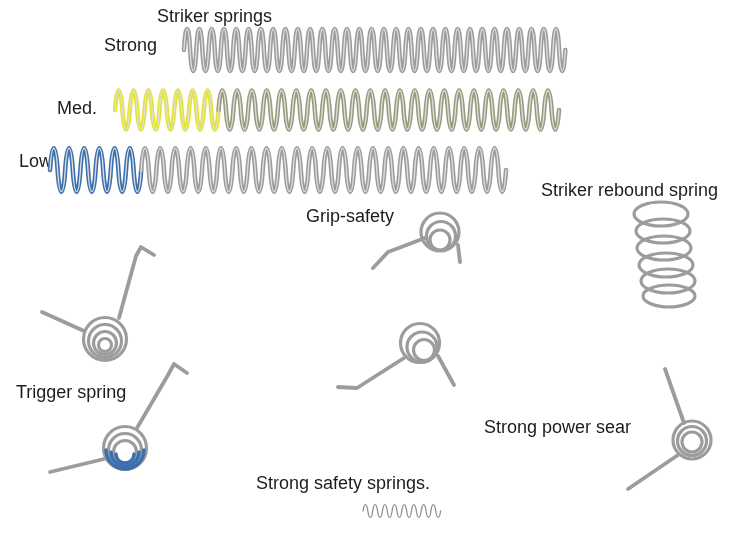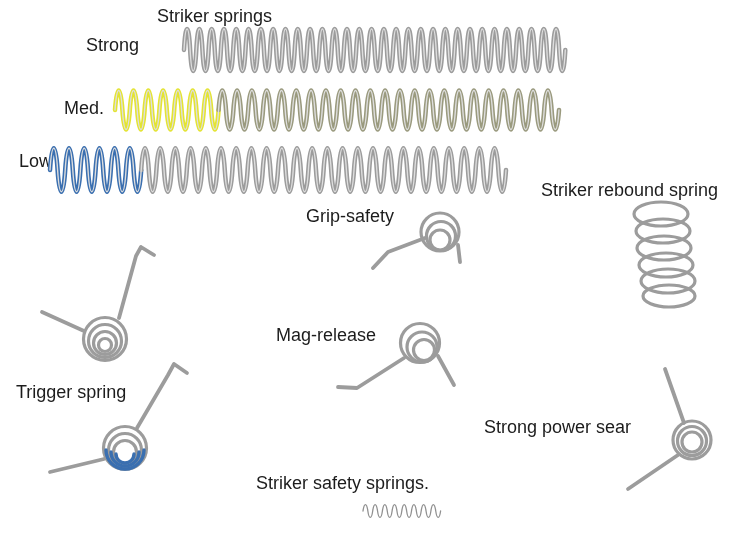--- a/index.html
+++ b/index.html
@@ -24,29 +24,28 @@
   .leg{fill:none;stroke-width:3.8;stroke-linecap:round;stroke-linejoin:round;}
   .tinycoil{fill:none;stroke-width:1.3;stroke-linecap:round;}
   .bluearc{fill:none;stroke-width:3.4;stroke-linecap:round;}
 </style>
 </head>
 <body>
 
 <div class="canvas">
 
   <div class="label" style="left:157px;top:6px">Striker springs</div>
-  <div class="label" style="left:86px;top:35px">Strong</div>
-  <div class="label" style="left:64px;top:98px">Med.</div>
+  <div class="label" style="left:104px;top:35px">Strong</div>
+  <div class="label" style="left:57px;top:98px">Med.</div>
   <div class="label" style="left:19px;top:151px">Low</div>
   <div class="label" style="left:306px;top:206px">Grip-safety</div>
   <div class="label" style="left:541px;top:180px">Striker rebound spring</div>
-  <div class="label" style="left:276px;top:325px">Mag-release</div>
   <div class="label" style="left:16px;top:382px">Trigger spring</div>
   <div class="label" style="left:484px;top:417px">Strong power sear</div>
-  <div class="label" style="left:256px;top:473px">Striker safety springs.</div>
+  <div class="label" style="left:256px;top:473px">Strong safety springs.</div>
 
   <svg width="750" height="550" viewBox="0 0 750 550">
 
     <g>
       <path class="coil" stroke="#9c9c9c" d="M 184 50 c 1.476 -28 4.674 -28 6.15 0 c 1.476 28 4.674 28 6.15 0 c 1.476 -28 4.674 -28 6.15 0 c 1.476 28 4.674 28 6.15 0 c 1.476 -28 4.674 -28 6.15 0 c 1.476 28 4.674 28 6.15 0 c 1.476 -28 4.674 -28 6.15 0 c 1.476 28 4.674 28 6.15 0 c 1.476 -28 4.674 -28 6.15 0 c 1.476 28 4.674 28 6.15 0 c 1.476 -28 4.674 -28 6.15 0 c 1.476 28 4.674 28 6.15 0 c 1.476 -28 4.674 -28 6.15 0 c 1.476 28 4.674 28 6.15 0 c 1.476 -28 4.674 -28 6.15 0 c 1.476 28 4.674 28 6.15 0 c 1.476 -28 4.674 -28 6.15 0 c 1.476 28 4.674 28 6.15 0 c 1.476 -28 4.674 -28 6.15 0 c 1.476 28 4.674 28 6.15 0 c 1.476 -28 4.674 -28 6.15 0 c 1.476 28 4.674 28 6.15 0 c 1.476 -28 4.674 -28 6.15 0 c 1.476 28 4.674 28 6.15 0 c 1.476 -28 4.674 -28 6.15 0 c 1.476 28 4.674 28 6.15 0 c 1.476 -28 4.674 -28 6.15 0 c 1.476 28 4.674 28 6.15 0 c 1.476 -28 4.674 -28 6.15 0 c 1.476 28 4.674 28 6.15 0 c 1.476 -28 4.674 -28 6.15 0 c 1.476 28 4.674 28 6.15 0 c 1.476 -28 4.674 -28 6.15 0 c 1.476 28 4.674 28 6.15 0 c 1.476 -28 4.674 -28 6.15 0 c 1.476 28 4.674 28 6.15 0 c 1.476 -28 4.674 -28 6.15 0 c 1.476 28 4.674 28 6.15 0 c 1.476 -28 4.674 -28 6.15 0 c 1.476 28 4.674 28 6.15 0 c 1.476 -28 4.674 -28 6.15 0 c 1.476 28 4.674 28 6.15 0 c 1.476 -28 4.674 -28 6.15 0 c 1.476 28 4.674 28 6.15 0 c 1.476 -28 4.674 -28 6.15 0 c 1.476 28 4.674 28 6.15 0 c 1.476 -28 4.674 -28 6.15 0 c 1.476 28 4.674 28 6.15 0 c 1.476 -28 4.674 -28 6.15 0 c 1.476 28 4.674 28 6.15 0 c 1.476 -28 4.674 -28 6.15 0 c 1.476 28 4.674 28 6.15 0 c 1.476 -28 4.674 -28 6.15 0 c 1.476 28 4.674 28 6.15 0 c 1.476 -28 4.674 -28 6.15 0 c 1.476 28 4.674 28 6.15 0 c 1.476 -28 4.674 -28 6.15 0 c 1.476 28 4.674 28 6.15 0 c 1.476 -28 4.674 -28 6.15 0 c 1.476 28 4.674 28 6.15 0 c 1.476 -28 4.674 -28 6.15 0 c 1.476 28 4.674 28 6.15 0"></path>
       <path class="coil-hi" stroke="#dedede" d="M 184 50 c 1.476 -28 4.674 -28 6.15 0 c 1.476 28 4.674 28 6.15 0 c 1.476 -28 4.674 -28 6.15 0 c 1.476 28 4.674 28 6.15 0 c 1.476 -28 4.674 -28 6.15 0 c 1.476 28 4.674 28 6.15 0 c 1.476 -28 4.674 -28 6.15 0 c 1.476 28 4.674 28 6.15 0 c 1.476 -28 4.674 -28 6.15 0 c 1.476 28 4.674 28 6.15 0 c 1.476 -28 4.674 -28 6.15 0 c 1.476 28 4.674 28 6.15 0 c 1.476 -28 4.674 -28 6.15 0 c 1.476 28 4.674 28 6.15 0 c 1.476 -28 4.674 -28 6.15 0 c 1.476 28 4.674 28 6.15 0 c 1.476 -28 4.674 -28 6.15 0 c 1.476 28 4.674 28 6.15 0 c 1.476 -28 4.674 -28 6.15 0 c 1.476 28 4.674 28 6.15 0 c 1.476 -28 4.674 -28 6.15 0 c 1.476 28 4.674 28 6.15 0 c 1.476 -28 4.674 -28 6.15 0 c 1.476 28 4.674 28 6.15 0 c 1.476 -28 4.674 -28 6.15 0 c 1.476 28 4.674 28 6.15 0 c 1.476 -28 4.674 -28 6.15 0 c 1.476 28 4.674 28 6.15 0 c 1.476 -28 4.674 -28 6.15 0 c 1.476 28 4.674 28 6.15 0 c 1.476 -28 4.674 -28 6.15 0 c 1.476 28 4.674 28 6.15 0 c 1.476 -28 4.674 -28 6.15 0 c 1.476 28 4.674 28 6.15 0 c 1.476 -28 4.674 -28 6.15 0 c 1.476 28 4.674 28 6.15 0 c 1.476 -28 4.674 -28 6.15 0 c 1.476 28 4.674 28 6.15 0 c 1.476 -28 4.674 -28 6.15 0 c 1.476 28 4.674 28 6.15 0 c 1.476 -28 4.674 -28 6.15 0 c 1.476 28 4.674 28 6.15 0 c 1.476 -28 4.674 -28 6.15 0 c 1.476 28 4.674 28 6.15 0 c 1.476 -28 4.674 -28 6.15 0 c 1.476 28 4.674 28 6.15 0 c 1.476 -28 4.674 -28 6.15 0 c 1.476 28 4.674 28 6.15 0 c 1.476 -28 4.674 -28 6.15 0 c 1.476 28 4.674 28 6.15 0 c 1.476 -28 4.674 -28 6.15 0 c 1.476 28 4.674 28 6.15 0 c 1.476 -28 4.674 -28 6.15 0 c 1.476 28 4.674 28 6.15 0 c 1.476 -28 4.674 -28 6.15 0 c 1.476 28 4.674 28 6.15 0 c 1.476 -28 4.674 -28 6.15 0 c 1.476 28 4.674 28 6.15 0 c 1.476 -28 4.674 -28 6.15 0 c 1.476 28 4.674 28 6.15 0 c 1.476 -28 4.674 -28 6.15 0 c 1.476 28 4.674 28 6.15 0"></path>
     </g>
 
     <g>
       <path class="coil" stroke="#e4e432" d="M 115 110 c 1.776 -26 5.6240000000000006 -26 7.4 0 c 1.776 26 5.6240000000000006 26 7.4 0 c 1.776 -26 5.6240000000000006 -26 7.4 0 c 1.776 26 5.6240000000000006 26 7.4 0 c 1.776 -26 5.6240000000000006 -26 7.4 0 c 1.776 26 5.6240000000000006 26 7.4 0 c 1.776 -26 5.6240000000000006 -26 7.4 0 c 1.776 26 5.6240000000000006 26 7.4 0 c 1.776 -26 5.6240000000000006 -26 7.4 0 c 1.776 26 5.6240000000000006 26 7.4 0 c 1.776 -26 5.6240000000000006 -26 7.4 0 c 1.776 26 5.6240000000000006 26 7.4 0 c 1.776 -26 5.6240000000000006 -26 7.4 0 c 1.776 26 5.6240000000000006 26 7.4 0"></path>

